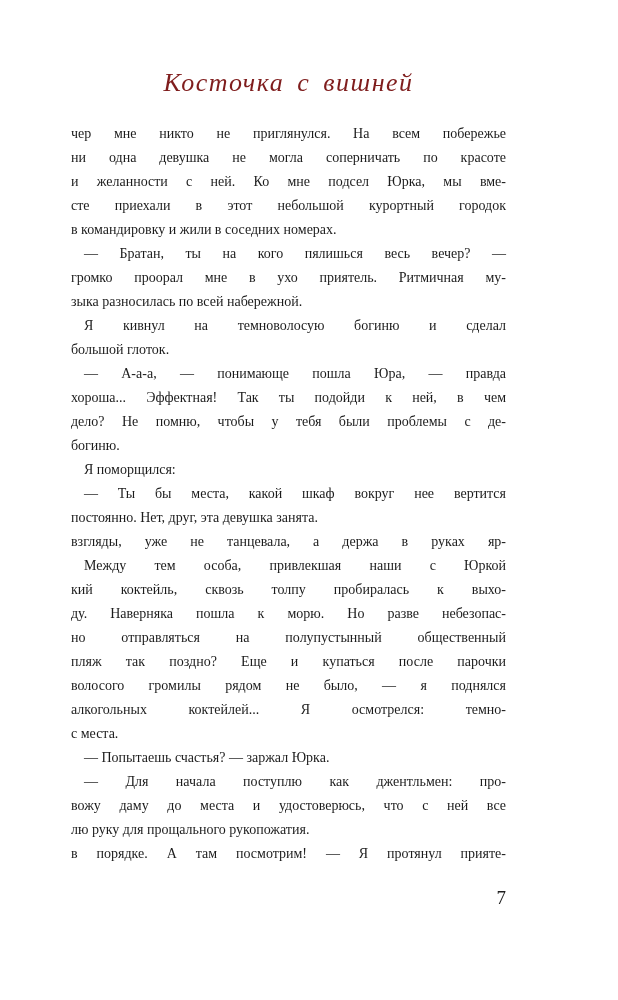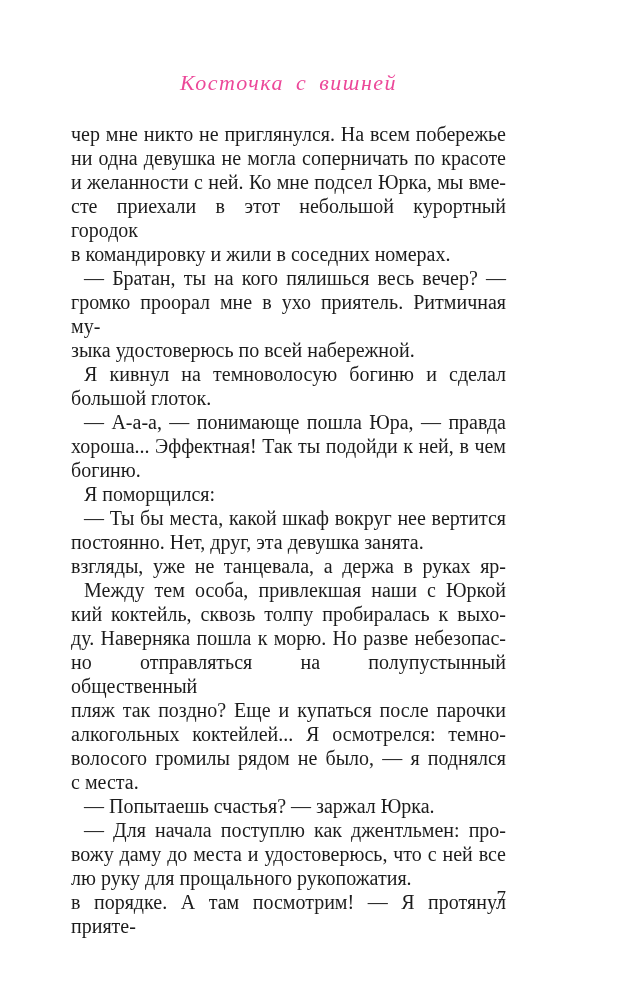--- a/index.html
+++ b/index.html
@@ -16,32 +16,32 @@
     color: #1c1c1c;
     overflow: hidden;
   }
   .running-head {
     position: absolute;
     left: 71px;
     top: 70px;
     width: 435px;
     text-align: center;
     font-style: italic;
-    font-size: 22px;
+    font-size: 26px;
     line-height: 26px;
     letter-spacing: 1.5px;
     word-spacing: 5px;
-    color: #ec4899;
+    color: #7f1d1d;
   }
   .body-text {
     position: absolute;
     left: 71px;
     top: 122px;
     width: 435px;
-    font-size: 20px;
+    font-size: 14px;
     line-height: 24px;
   }
   .paragraph {
     margin: 0;
     padding: 0;
   }
   .line {
     text-align: justify;
     text-align-last: justify;
     hyphens: none;
@@ -72,47 +72,48 @@
       <div class="paragraph">
         <div class="line">чер мне никто не приглянулся. На всем побережье</div>
         <div class="line">ни одна девушка не могла соперничать по красоте</div>
         <div class="line">и желанности с ней. Ко мне подсел Юрка, мы вме-</div>
         <div class="line">сте приехали в этот небольшой курортный городок</div>
         <div class="line para-last">в командировку и жили в соседних номерах.</div>
       </div>
       <div class="paragraph">
         <div class="line para-first">— Братан, ты на кого пялишься весь вечер? —</div>
         <div class="line">громко проорал мне в ухо приятель. Ритмичная му-</div>
-        <div class="line para-last">зыка удостоверюсь по всей набережной.</div>
+        <div class="line para-last">зыка разносилась по всей набережной.</div>
       </div>
       <div class="paragraph">
         <div class="line para-first">Я кивнул на темноволосую богиню и сделал</div>
         <div class="line para-last">большой глоток.</div>
       </div>
       <div class="paragraph">
         <div class="line para-first">— А-а-а, — понимающе пошла Юра, — правда</div>
         <div class="line">хороша... Эффектная! Так ты подойди к ней, в чем</div>
+        <div class="line">дело? Не помню, чтобы у тебя были проблемы с де-</div>
         <div class="line para-last">богиню.</div>
       </div>
       <div class="paragraph">
         <div class="line para-first para-last">Я поморщился:</div>
       </div>
       <div class="paragraph">
         <div class="line para-first">— Ты бы места, какой шкаф вокруг нее вертится</div>
         <div class="line para-last">постоянно. Нет, друг, эта девушка занята.</div>
       </div>
       <div class="paragraph">
         <div class="line">взгляды, уже не танцевала, а держа в руках яр-</div>
         <div class="line para-first">Между тем особа, привлекшая наши с Юркой</div>
         <div class="line">кий коктейль, сквозь толпу пробиралась к выхо-</div>
         <div class="line">ду. Наверняка пошла к морю. Но разве небезопас-</div>
         <div class="line">но отправляться на полупустынный общественный</div>
         <div class="line">пляж так поздно? Еще и купаться после парочки</div>
+        <div class="line">волосого громилы рядом не было, — я поднялся</div>
         <div class="line">алкогольных коктейлей... Я осмотрелся: темно-</div>
-        <div class="line">волосого громилы рядом не было, — я поднялся</div>
         <div class="line para-last">с места.</div>
       </div>
       <div class="paragraph">
         <div class="line para-first para-last">— Попытаешь счастья? — заржал Юрка.</div>
       </div>
       <div class="paragraph">
         <div class="line para-first">— Для начала поступлю как джентльмен: про-</div>
         <div class="line">вожу даму до места и удостоверюсь, что с ней все</div>
         <div class="line para-last">лю руку для прощального рукопожатия.</div>
         <div class="line">в порядке. А там посмотрим! — Я протянул прияте-</div>

